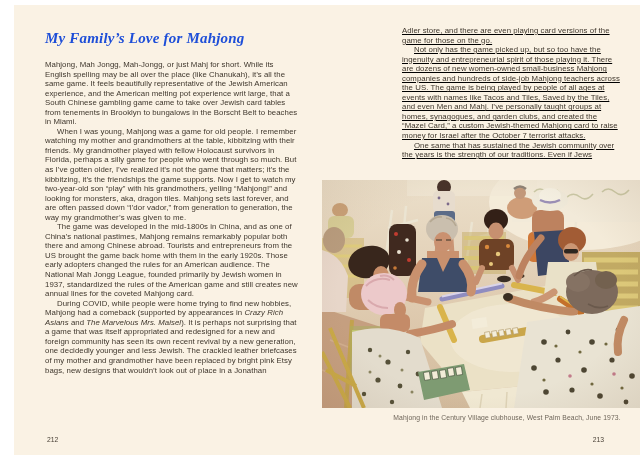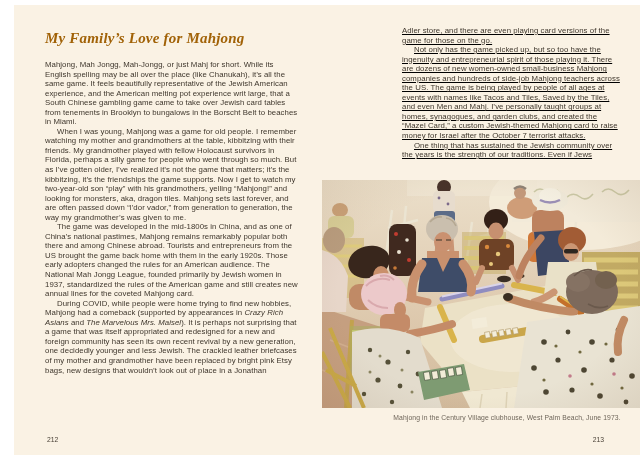--- a/index.html
+++ b/index.html
@@ -2,21 +2,21 @@
 <html><head>
 <meta charset="utf-8">
 <style>
   html,body{margin:0;padding:0;background:#ffffff;}
   #screen{position:relative;width:640px;height:467px;background:#ffffff;overflow:hidden;
           font-family:"Liberation Sans",sans-serif;}
   .spread{position:absolute;left:14px;top:5px;width:626px;height:450px;background:#faf2e4;}
   
   .left-col{position:absolute;left:31px;top:25px;width:254px;}
   .page-title{font-family:"Liberation Serif",serif;font-style:italic;font-weight:600;
-              font-size:15px;color:#a16207;letter-spacing:.2px;margin:0 0 13px 0;}
+              font-size:15px;color:#1d4ed8;letter-spacing:.2px;margin:0 0 13px 0;}
   .para{margin:0;font-size:7.8px;line-height:9.55px;color:#3e362c;letter-spacing:.05px;
         text-align:left;}
   .para.indent{text-indent:12px;}
   .para .it{font-style:italic;}
   
   .right-col{position:absolute;left:388px;top:21px;width:219px;text-decoration:underline;}
   
   .photo{position:absolute;left:308px;top:175px;width:318px;height:228px;overflow:hidden;}
   .photo svg{display:block;}
   .caption{position:absolute;left:378px;top:409px;width:230px;text-align:center;
@@ -38,21 +38,21 @@
           <p class="para indent"><span>When I was young, Mahjong was a game for old people. I remember watching my mother and grandmothers at the table, kibbitzing with their friends. My grandmother played with fellow Holocaust survivors in Florida, perhaps a silly game for people who went through so much. But as I’ve gotten older, I’ve realized it’s not the game that matters; it’s the kibbitzing, it’s the friendships the game supports. Now I get to watch my two-year-old son “play” with his grandmothers, yelling “Mahjong!” and looking for monsters, aka, dragon tiles. Mahjong sets last forever, and are often passed down “l’dor vador,” from generation to generation, the way my grandmother’s was given to me.</span></p>
           <p class="para indent"><span>The game was developed in the mid-1800s in China, and as one of China’s national pastimes, Mahjong remains remarkably popular both there and among Chinese abroad. Tourists and entrepreneurs from the US brought the game back home with them in the early 1920s. Those early adopters changed the rules for an American audience. The National Mah Jongg League, founded primarily by Jewish women in 1937, standardized the rules of the American game and still creates new annual lines for the coveted Mahjong card.</span></p>
           <p class="para indent"><span>During COVID, while people were home trying to find new hobbies, Mahjong had a comeback (supported by appearances in </span><span class="it">Crazy Rich Asians</span><span> and </span><span class="it">The Marvelous Mrs. Maisel</span><span>). It is perhaps not surprising that a game that was itself appropriated and redesigned for a new and foreign community has seen its own recent revival by a new generation, one decidedly younger and less Jewish. The crackled leather briefcases of my mother and grandmother have been replaced by bright pink Etsy bags, new designs that wouldn’t look out of place in a Jonathan</span></p>
         </div>
     </div>
 
     <div class="right-col">
       <div>
           <p class="para"><span>Adler store, and there are even playing card versions of the game for those on the go.</span></p>
           <p class="para indent"><span>Not only has the game picked up, but so too have the ingenuity and entrepreneurial spirit of those playing it. There are dozens of new women-owned small-business Mahjong companies and hundreds of side-job Mahjong teachers across the US. The game is being played by people of all ages at events with names like Tacos and Tiles, Saved by the Tiles, and even Men and Mahj. I’ve personally taught groups at homes, synagogues, and garden clubs, and created the “Mazel Card,” a custom Jewish-themed Mahjong card to raise money for Israel after the October 7 terrorist attacks.</span></p>
-          <p class="para indent"><span>One thing that has sustained the Jewish community over the years is the strength of our traditions. Even if Jews</span></p>
+          <p class="para indent"><span>One same that has sustained the Jewish community over the years is the strength of our traditions. Even if Jews</span></p>
         </div>
     </div>
 
     <div class="photo">
       <svg width="318" height="228" viewBox="0 0 318 228" xmlns="http://www.w3.org/2000/svg">
         <defs>
           <linearGradient id="bgGrad" x1="0" y1="0" x2="0" y2="1">
             <stop offset="0" stop-color="#ebdfca"></stop>
             <stop offset="0.55" stop-color="#dfcbb0"></stop>
             <stop offset="1" stop-color="#d2ba9c"></stop>

